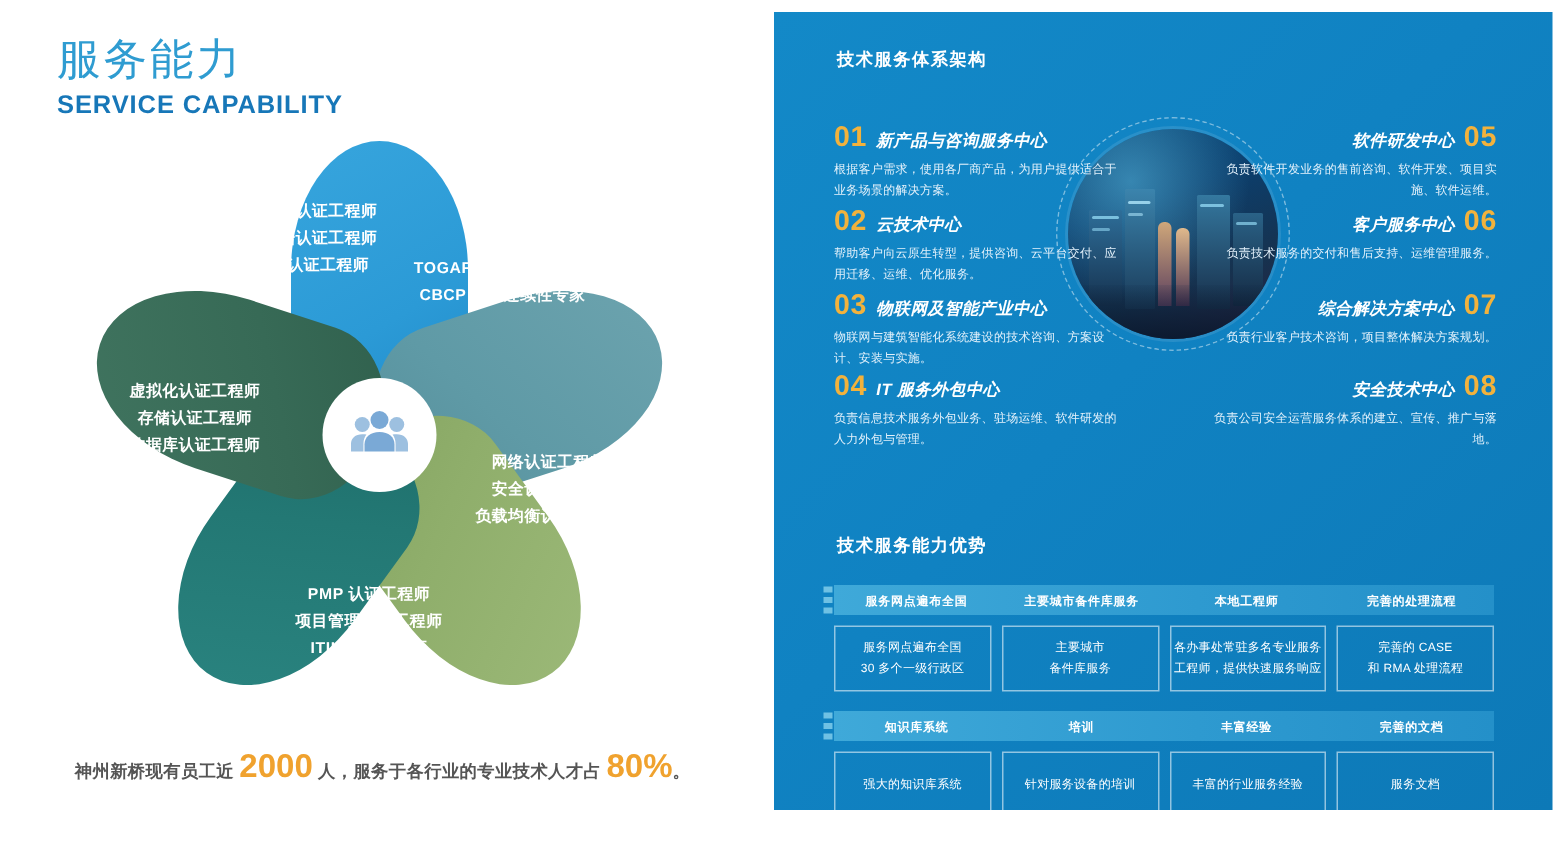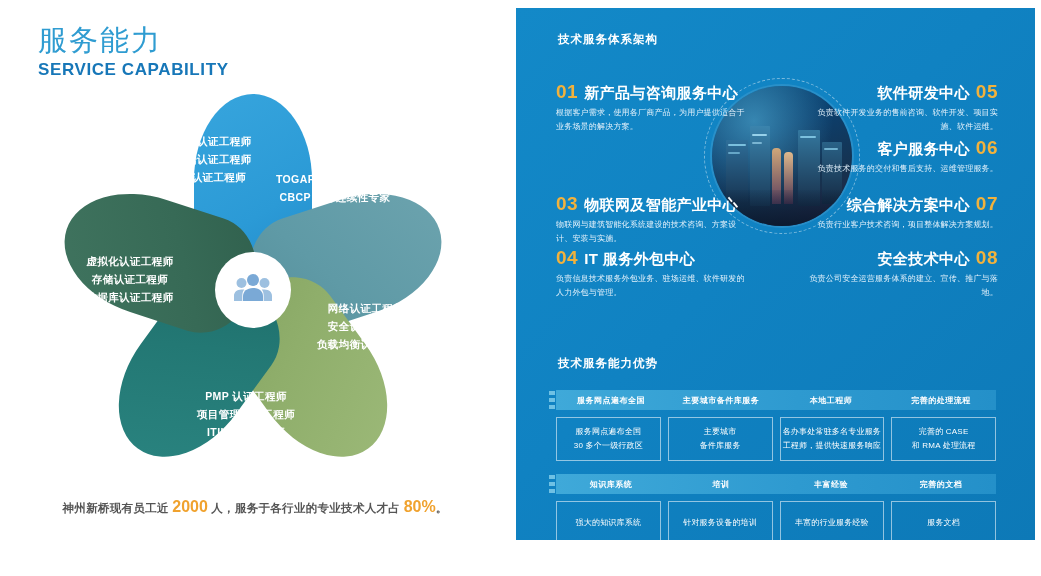--- a/index.html
+++ b/index.html
@@ -53,21 +53,21 @@
     background: #ffffff; border-radius: 50%;
     display: flex; align-items: center; justify-content: center;
   }
   #hub svg { width: 40px; height: 34px; }
 
   #footnote {
     position: absolute; left: 0; top: 498px; width: 510px;
     text-align: center; font-size: 11.5px; color: #555555;
     font-weight: bold; letter-spacing: .3px;
   }
-  .big-num { font-size: 16px; color: #f0a22e; font-weight: bold; letter-spacing: 0; }
+  .big-num { font-size: 22px; color: #f0a22e; font-weight: bold; letter-spacing: 0; }
 
   
   #right-panel {
     position: absolute; left: 516px; top: 8px; width: 519px; height: 532px;
     background: linear-gradient(135deg,#1389c8 0%,#1082c2 45%,#0d79b7 100%);
     overflow: hidden;
   }
   .panel-heading {
     position: absolute; font-size: 11.5px; color: #ffffff; font-weight: bold;
     letter-spacing: 1px;
@@ -93,22 +93,22 @@
   .num-item { position: absolute; width: 190px; }
   .num-item.left  { left: 40px; text-align: left; }
   .num-item.right { left: 286px; width: 196px; text-align: right; }
   .num-row { display: flex; align-items: baseline; gap: 6px; text-align: center; }
   .num-item.right .num-row { justify-content: flex-end; }
   .num {
     font-size: 19px; font-weight: bold; color: #f2b23c;
     letter-spacing: .5px; line-height: 1;
   }
   .num-title {
-    font-size: 15px; font-weight: bold; color: #ffffff;
-    letter-spacing: .4px; line-height: 1;
+    font-size: 11px; font-weight: bold; color: #ffffff;
+    letter-spacing: .4px; line-height: 1; font-style: italic;
   }
   .num-desc {
     margin-top: 5px; font-size: 8px; line-height: 1.75;
     color: #e3f1fb; letter-spacing: .2px;
   }
 
   
   .adv-table { position: absolute; left: 40px; width: 440px; }
   #adv-table-1 { top: 382px; }
   #adv-table-2 { top: 466px; }
@@ -219,20 +219,27 @@
     </div>
 
     <div class="num-item left" style="top:74px;">
       <div class="num-row">
         <span class="num">01</span>
         <span class="num-title">新产品与咨询服务中心</span>
       </div>
       <div class="num-desc">根据客户需求，使用各厂商产品，为用户提供适合于业务场景的解决方案。</div>
     </div>
 
+    <div class="num-item left" style="top:130px;">
+      <div class="num-row">
+        <span class="num">02</span>
+        <span class="num-title">云技术中心</span>
+      </div>
+      <div class="num-desc">帮助客户向云原生转型，提供咨询、云平台交付、应用迁移、运维、优化服务。</div>
+    </div>
 
     <div class="num-item left" style="top:186px;">
       <div class="num-row">
         <span class="num">03</span>
         <span class="num-title">物联网及智能产业中心</span>
       </div>
       <div class="num-desc">物联网与建筑智能化系统建设的技术咨询、方案设计、安装与实施。</div>
     </div>
 
     <div class="num-item left" style="top:240px;">

